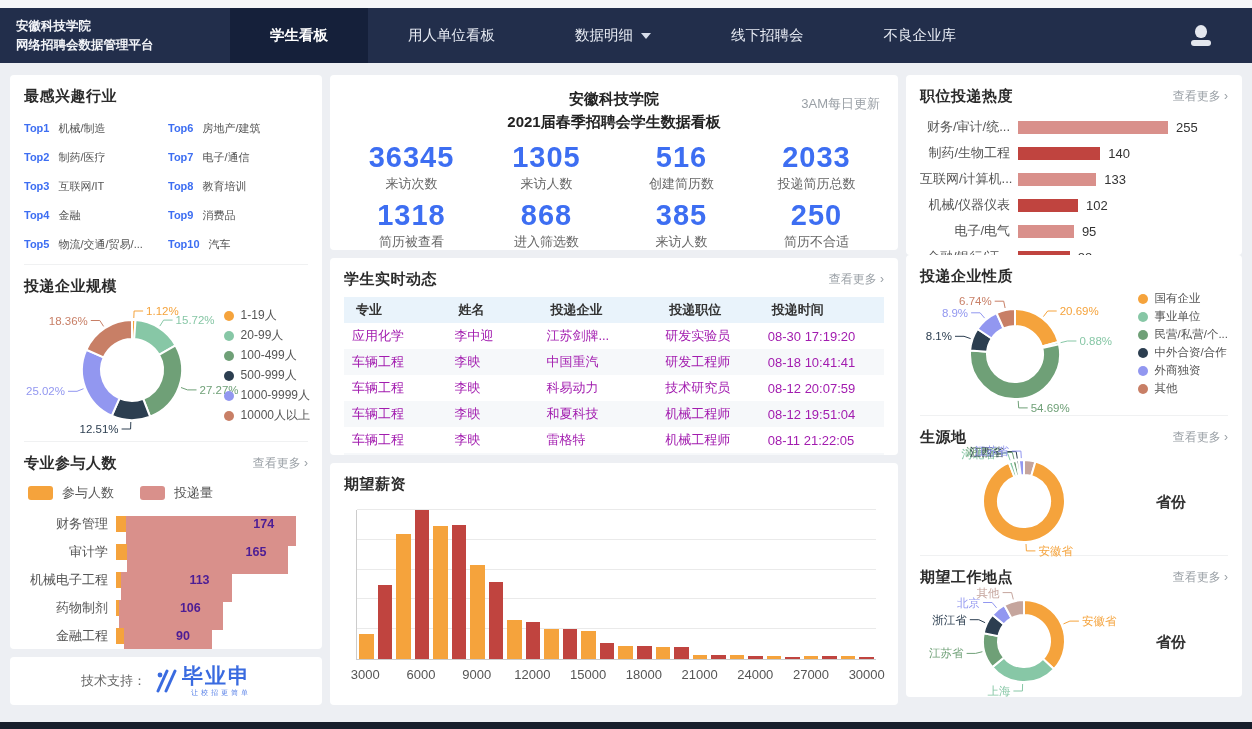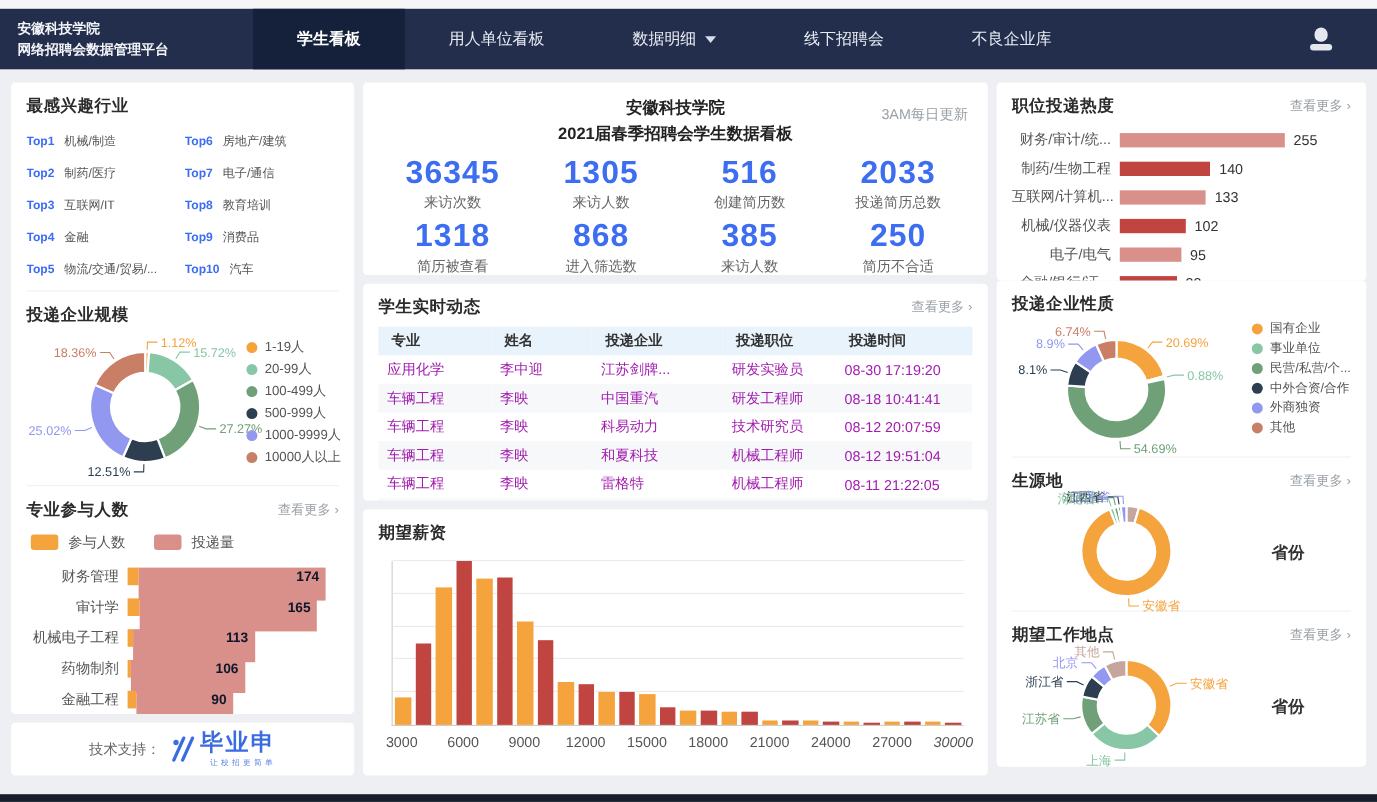--- a/index.html
+++ b/index.html
@@ -43,21 +43,21 @@
 
 .mj-legend{display:flex;gap:26px;margin:11px 0 13px 4px;font-size:13px;color:#555;align-items:center}
 .mj-legend .item{display:flex;align-items:center;cursor:pointer}
 .mj-swatch{width:25px;height:14px;border-radius:3px;margin-right:9px}
 .sw-orange{background:#F5A33C}
 .sw-salmon{background:#D9908B}
 .mj-row{display:flex;align-items:center;margin-bottom:10px}
 .mj-label{width:92px;text-align:right;font-size:13px;color:#555;padding-right:8px;white-space:nowrap;flex:0 0 auto}
 .mj-bar{flex:1;display:flex;height:16px}
 .mj-seg1{background:#F5A33C;height:16px}
-.mj-seg2{background:#D9908B;height:30px;color:#0f172a;font-size:12.5px;font-weight:bold;text-align:right;padding-right:6px;line-height:16px}
+.mj-seg2{background:#D9908B;height:30px;color:#4c1d95;font-size:12.5px;font-weight:bold;text-align:right;padding-right:22px;line-height:16px}
 
 .tech-card{height:48px;margin-top:8px;display:flex;align-items:center;justify-content:center;gap:8px}
 .tech-prefix{font-size:13px;color:#666}
 .brand-wrap{display:flex;align-items:center;gap:4px}
 .brand-text{color:#3A6BE0;font-size:21px;font-weight:bold;letter-spacing:2px;line-height:1}
 .brand-col{display:flex;flex-direction:column;align-items:flex-end}
 .tagline{font-size:7px;color:#5B83E8;letter-spacing:3px;margin-top:2px}
 
 .ov-card{position:relative;padding:13px 14px}
 .ov-title{text-align:center;font-weight:bold;font-size:15px;line-height:1.5;color:#222}
@@ -417,21 +417,21 @@
           <div class="hist-x">
             <span style="left: 1.78571%;">3000</span>
             <span style="left: 12.5%;">6000</span>
             <span style="left: 23.2143%;">9000</span>
             <span style="left: 33.9286%;">12000</span>
             <span style="left: 44.6429%;">15000</span>
             <span style="left: 55.3571%;">18000</span>
             <span style="left: 66.0714%;">21000</span>
             <span style="left: 76.7857%;">24000</span>
             <span style="left: 87.5%;">27000</span>
-            <span style="left: 98.2143%; font-style: italic;">30000</span>
+            <span style="left: 98.2143%;">30000</span>
           </div>
         </div>
     </div>
   </div>
 
   <div class="col-right">
     <div class="card sec" style="height:180px;margin-bottom:0">
       <div class="sec-head">
         <div class="card-title">职位投递热度</div>
         <div class="view-more">查看更多 ›</div>

